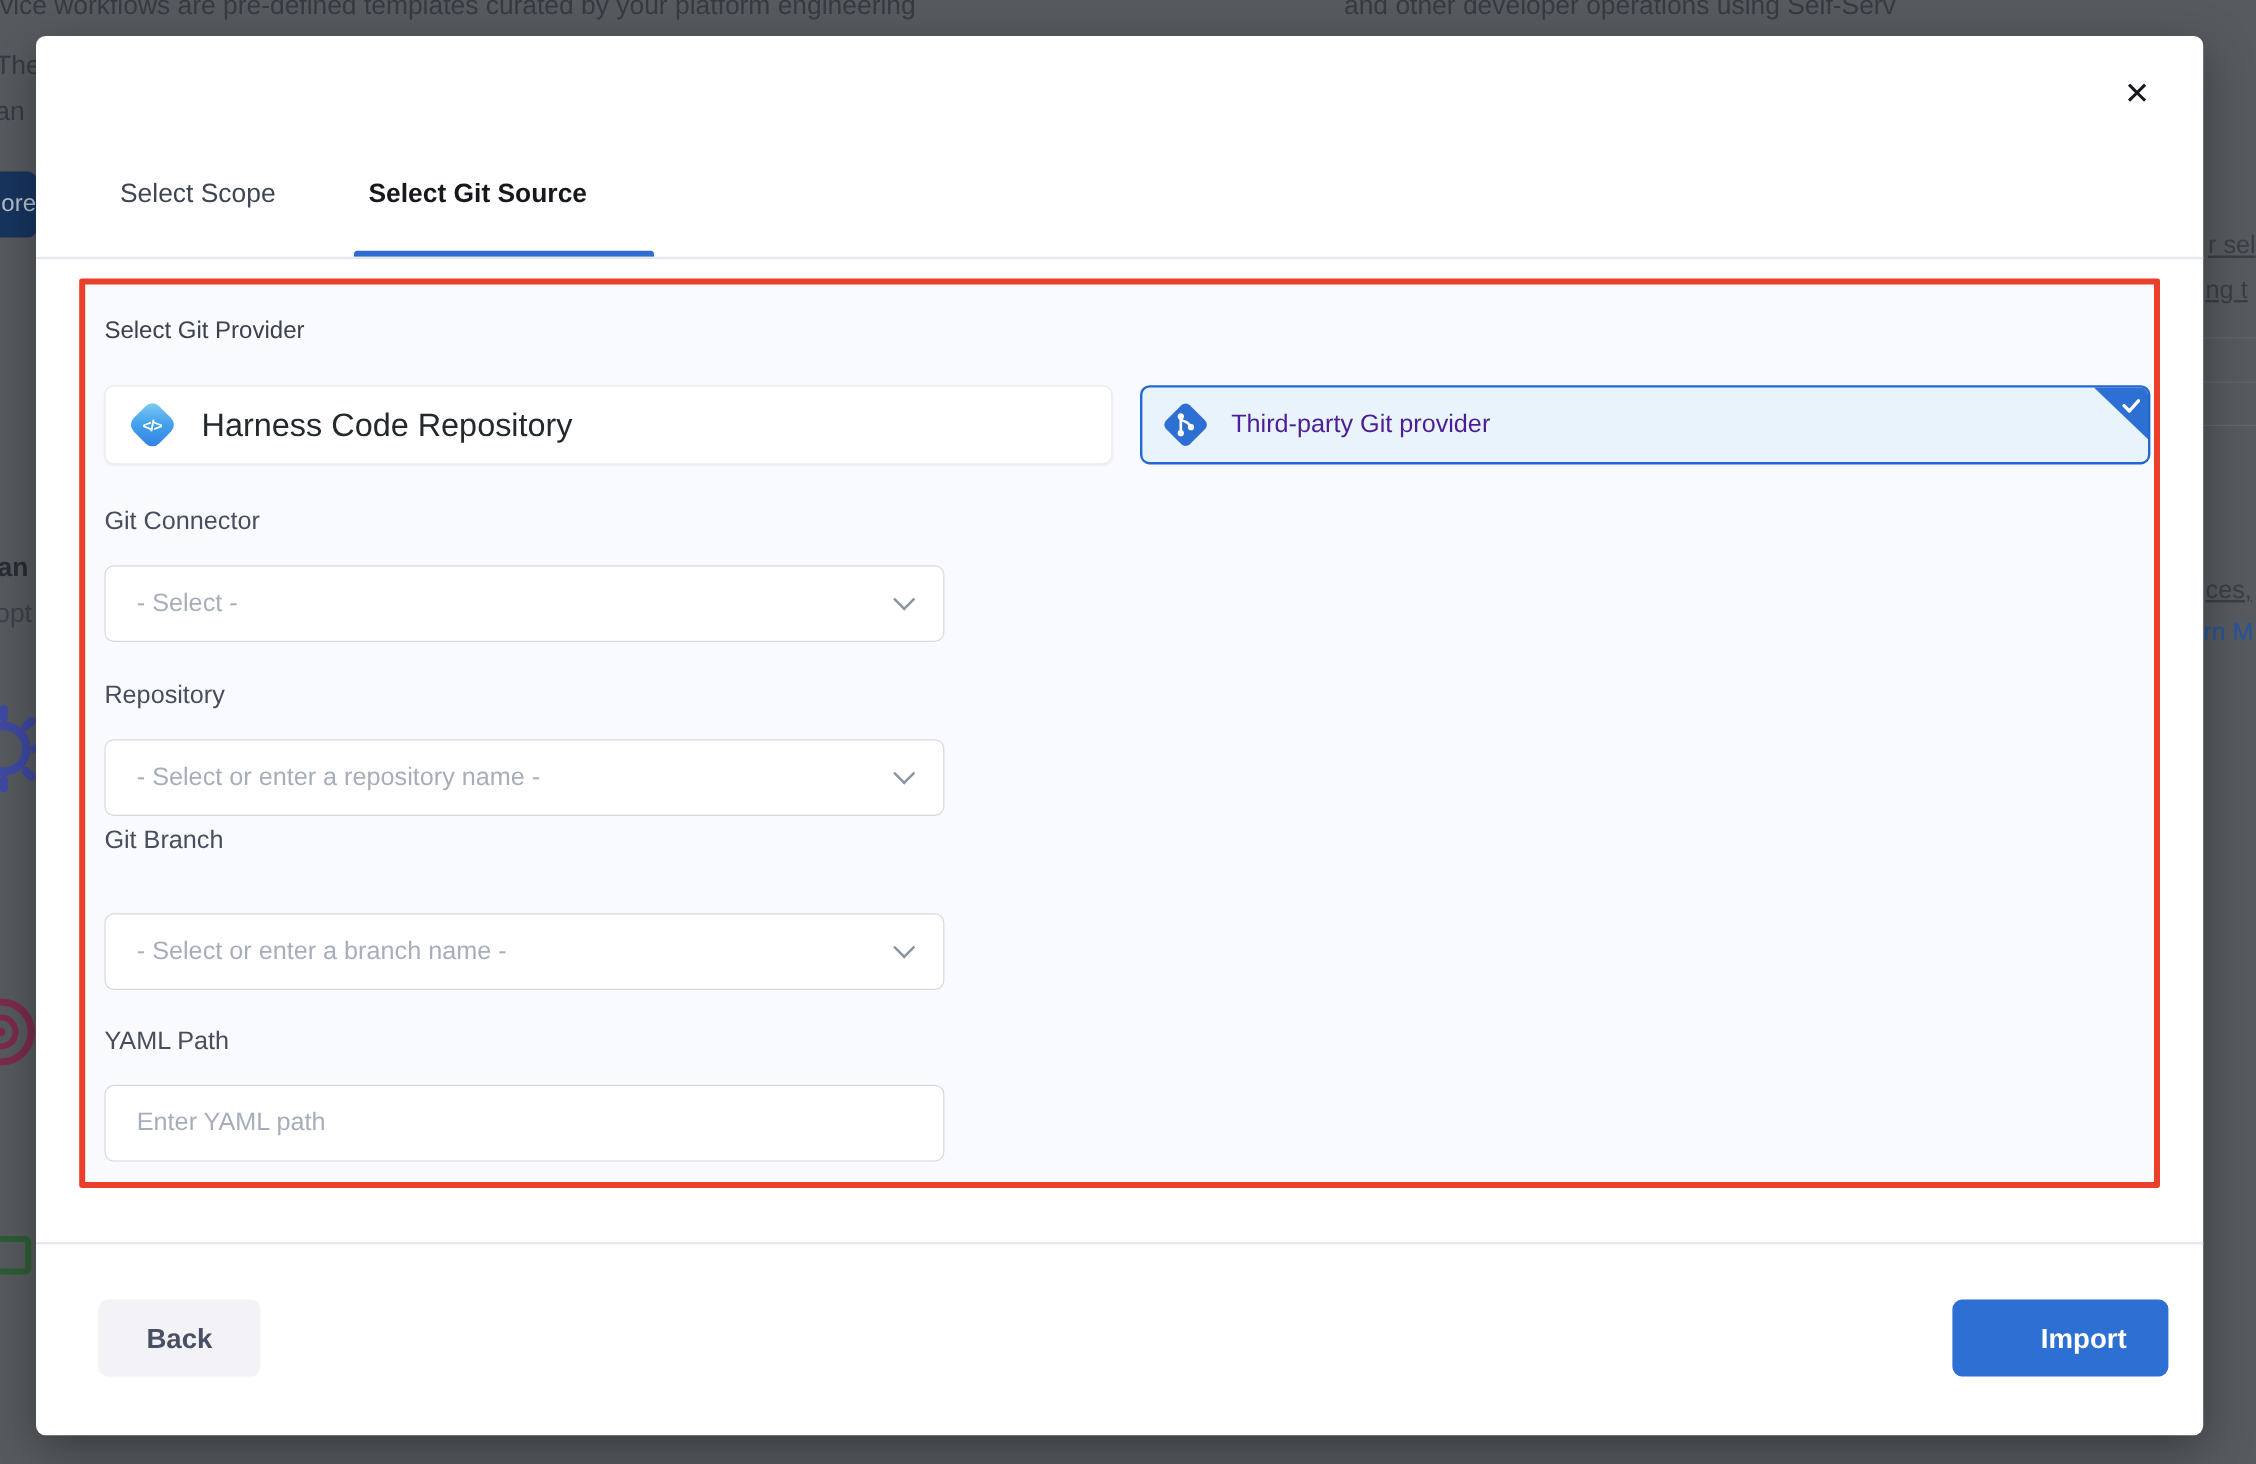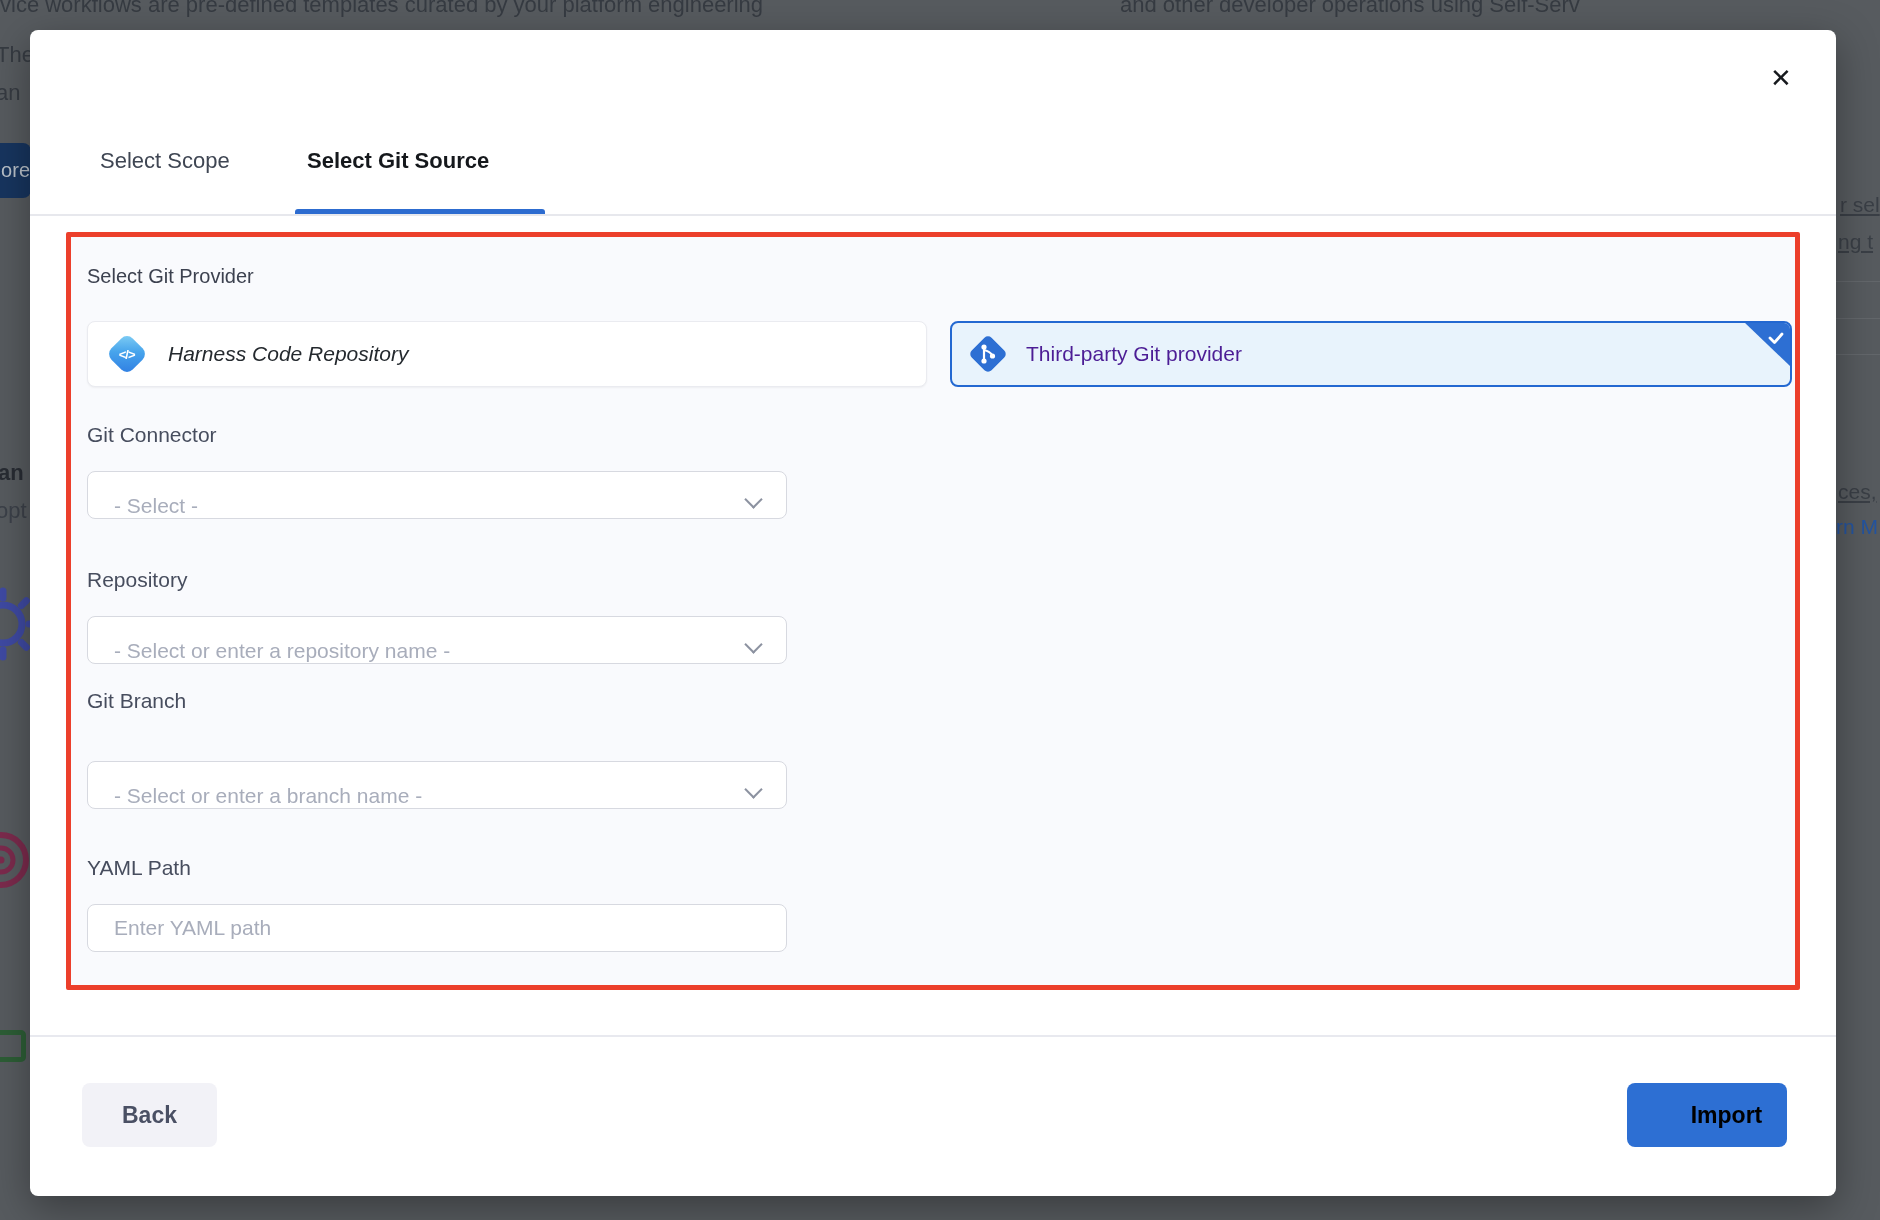--- a/index.html
+++ b/index.html
@@ -71,21 +71,21 @@
   .card-hcr {
     left:16px; width:840px; background:#ffffff;
     border:1px solid #eaebf0; box-shadow:0 1px 2px rgba(0,0,0,0.05);
     padding-left:18px; gap:26px;
   }
   .card-tp {
     left:879px; width:842px; background:#e8f3fc;
     border:2px solid #2368d1; padding-left:16px; gap:24px;
     overflow:hidden; position:absolute;
   }
-  .card-label-hcr { font-size:21px; color:#24292e;font-style:italic; }
+  .card-label-hcr { font-size:27px; color:#24292e; }
   .card-label-tp { font-size:21px; color:#4c1d95; }
 
   .hcr-icon {
     width:30px; height:30px; border-radius:8px; flex:0 0 auto; margin-left:6px;
     background:linear-gradient(135deg,#85d2f5 0%,#47a4ec 45%,#2e7ce2 100%);
     transform:rotate(45deg);
     display:flex; align-items:center; justify-content:center;
   }
   .hcr-icon span { transform:rotate(-45deg); color:#fff; font-weight:700; font-size:13px; letter-spacing:-1px; }
   .git-icon {
@@ -95,23 +95,23 @@
   }
   .git-icon svg { transform:rotate(-45deg); }
   .corner-check {
     position:absolute; right:-1px; top:-1px; width:47px; height:45px;
     background:#2d6fd3;
     clip-path:polygon(0 0, 100% 0, 100% 100%);
   }
   .corner-check svg { position:absolute; right:4px; top:5px; }
 
   .select-box, .text-box {
-    position:absolute; left:16px; width:700px; height:48px;
+    position:absolute; left:16px; width:700px; height:64px;
     background:#ffffff; border:1.5px solid #d7d9e0; border-radius:8px;
-    display:flex; align-items:flex-end; padding:0 26px;
+    display:flex; align-items:center; padding:0 26px;
     font-size:21px; color:#a8adbb; cursor:pointer;
   }
   .sel-1 { top:234px; }
   .sel-2 { top:379px; }
   .sel-3 { top:524px; }
   .inp-1 { top:667px; }
   .chevron {
     position:absolute; right:26px; top:21px; width:13px; height:13px;
     border-right:2.5px solid #8c92a0; border-bottom:2.5px solid #8c92a0;
     transform:rotate(45deg);
@@ -123,21 +123,21 @@
   }
   .text-box input::placeholder { color:#a8adbb; }
 
   
   .footer-divider { position:absolute; left:0; top:1005px; width:100%; height:2px; background:#e8e9ef; }
   .btn {
     position:absolute; top:1053px; height:64px; border:none; border-radius:8px;
     font-family:"Liberation Sans", sans-serif; font-size:23px; font-weight:700; cursor:pointer;
   }
   .btn-back { left:52px; width:135px; background:#f2f2f7; color:#4a5064; }
-  .btn-import { left:1597px; width:160px; background:#2d6fd3; color:#000000;padding-left:39px; }
+  .btn-import { left:1597px; width:180px; background:#2d6fd3; color:#ffffff;padding-left:39px; }
 </style>
 </head>
 <body>
 
 <div class="bg-frag bg-text" style="left:0; top:-8px;">vice workflows are pre-defined templates curated by your platform engineering</div>
 <div class="bg-frag bg-text" style="left:1120px; top:-8px;">and other developer operations using Self-Serv</div>
 
 <div class="bg-frag bg-text" style="left:-4px; top:42px;">The</div>
 <div class="bg-frag bg-text" style="left:-4px; top:80px;">an</div>
 

